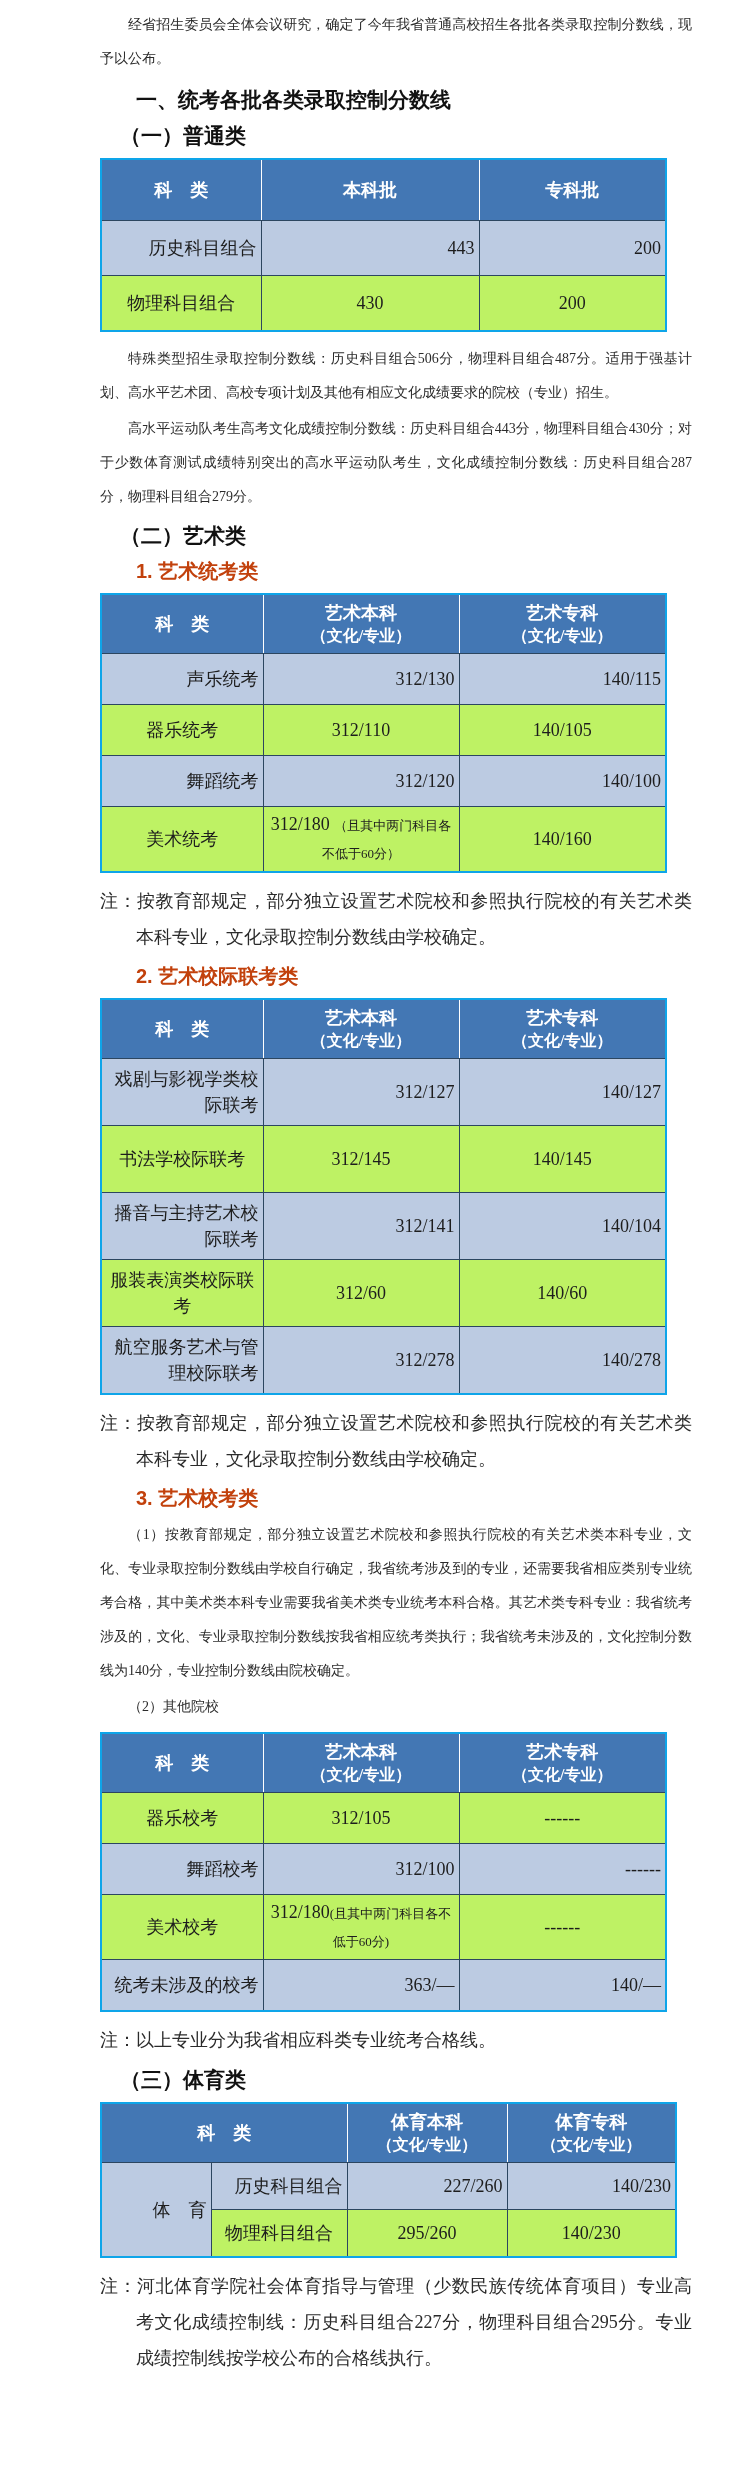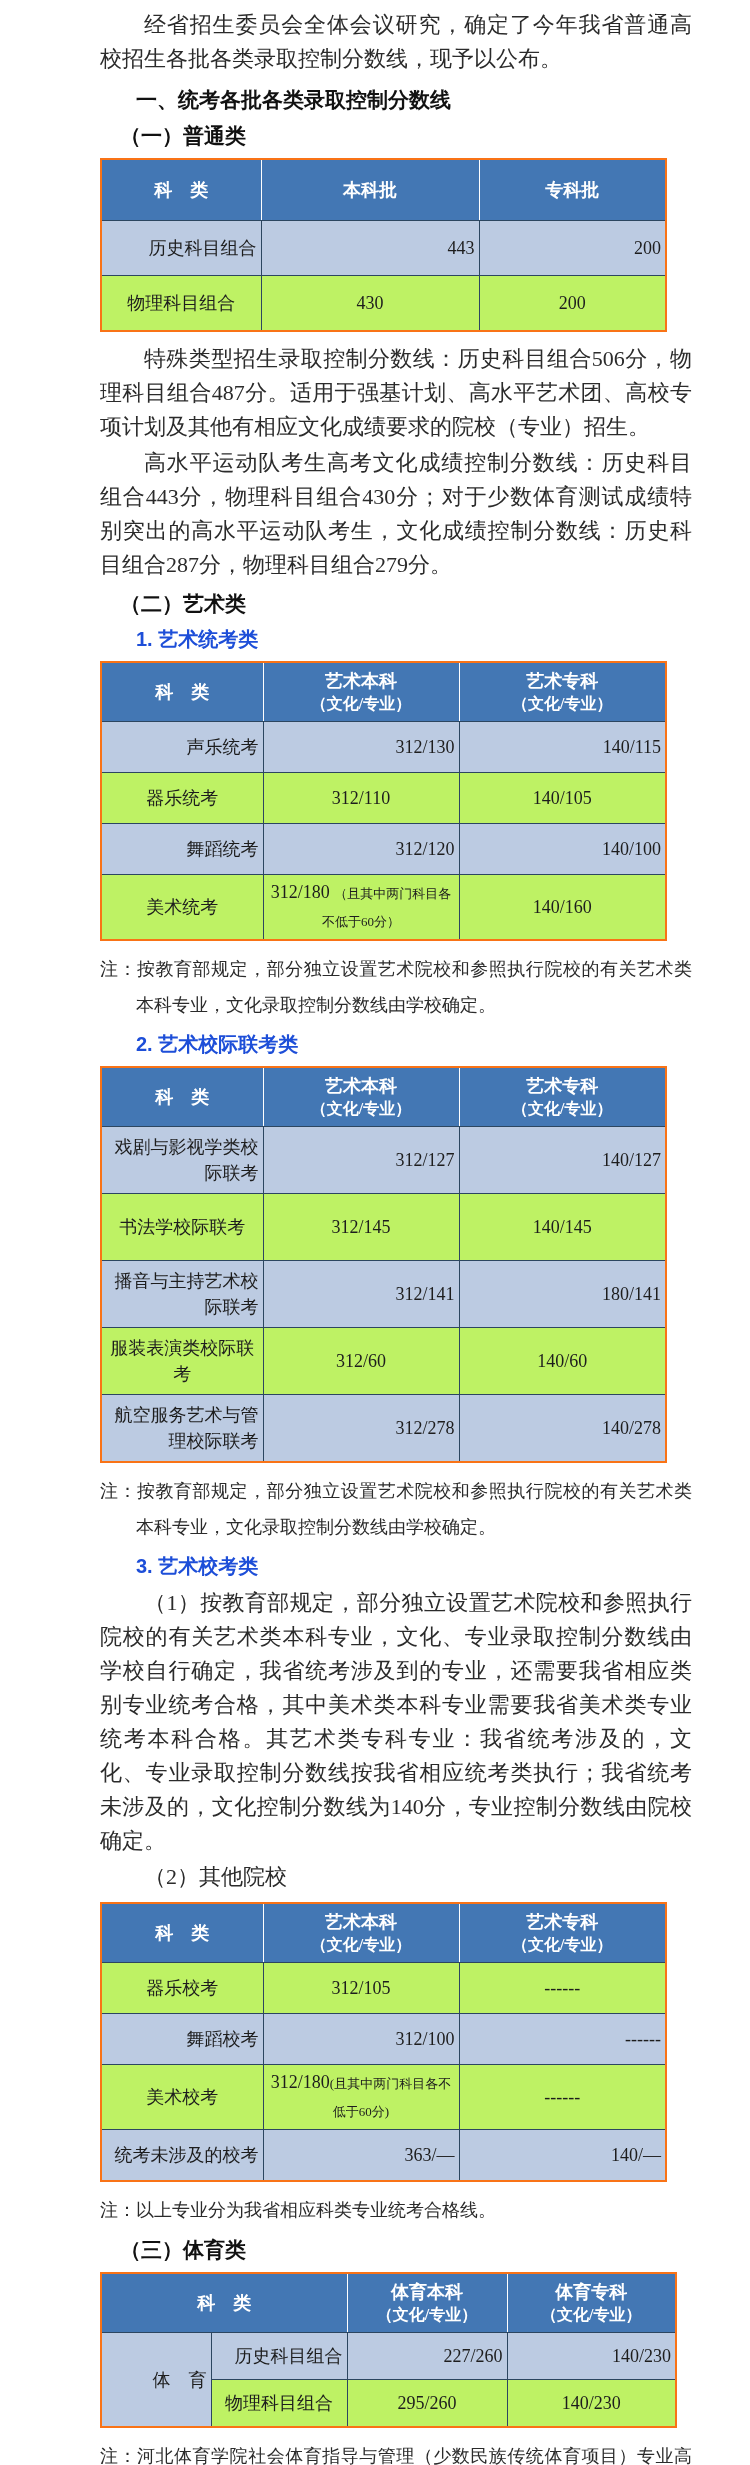--- a/index.html
+++ b/index.html
@@ -1,23 +1,23 @@
 <!DOCTYPE html>
 <html lang="zh"><head>
 <meta charset="utf-8">
 <style>
   html,body{margin:0;padding:0;background:#ffffff;}
   body{width:750px;font-family:"Liberation Serif","DejaVu Serif",serif;color:#2b2b2b;}
   .doc{padding:6px 58px 24px 100px;}
-  .para{font-size:22px;line-height:34px;text-align:justify;text-indent:2em;margin:2px 0;}
+  .para{font-size:14px;line-height:34px;text-align:justify;text-indent:2em;margin:2px 0;}
   .h-major{font-size:21px;font-weight:700;font-family:"Liberation Sans",sans-serif;color:#111;margin:10px 0 6px 36px;}
   .h-sub{font-size:21px;font-weight:700;font-family:Liberation Mono, monospace;color:#111;margin:8px 0 6px 20px;}
-  .h-num{font-size:20px;font-weight:700;font-family:"Liberation Sans",sans-serif;color:#1d4ed8;margin:8px 0 6px 36px;}
+  .h-num{font-size:20px;font-weight:700;font-family:"Liberation Sans",sans-serif;color:#c2410c;margin:8px 0 6px 36px;}
   .note{font-size:18px;line-height:36px;text-align:justify;margin:6px 0;padding-left:2em;text-indent:-2em;}
-  table{border-collapse:collapse;border:2px solid #f97316;margin:8px 0 10px 0;table-layout:fixed;background:#fff;font-family:Liberation Serif, serif;}
+  table{border-collapse:collapse;border:2px solid #0ea5e9;margin:8px 0 10px 0;table-layout:fixed;background:#fff;font-family:Liberation Serif, serif;}
   th{background:#4377b4;color:#ffffff;font-weight:700;font-size:18px;border:1px solid #ffffff;border-bottom:1px solid #2c4660;padding:6px 2px;text-align:center;vertical-align:middle;}
   td{border:1px solid #2c4660;font-size:18px;text-align:center;vertical-align:middle;padding:4px 4px;color:#1d1d1d;line-height:26px;}
   tr.light td{background:#bccbe2;text-align:right;}
   tr.plain td{background:#bef264;}
   td.grp{background:#bccbe2;}
   .hline2{font-size:16px;font-weight:700;line-height:22px;}
   .hline1{line-height:24px;}
   .small-note{font-size:13px;}
   .t-general{width:565px;}
   .t-general col.c1{width:160px;} .t-general col.c2{width:218px;} .t-general col.c3{width:187px;}
@@ -144,21 +144,21 @@
       <td>140/127</td>
     </tr>
     <tr class="plain">
       <td>书法学校际联考</td>
       <td>312/145</td>
       <td>140/145</td>
     </tr>
     <tr class="light">
       <td>播音与主持艺术校际联考</td>
       <td>312/141</td>
-      <td>180/141</td>
+      <td>140/104</td>
     </tr>
     <tr class="plain">
       <td>服装表演类校际联考</td>
       <td>312/60</td>
       <td>140/60</td>
     </tr>
     <tr class="light">
       <td>航空服务艺术与管理校际联考</td>
       <td>312/278</td>
       <td>140/278</td>

